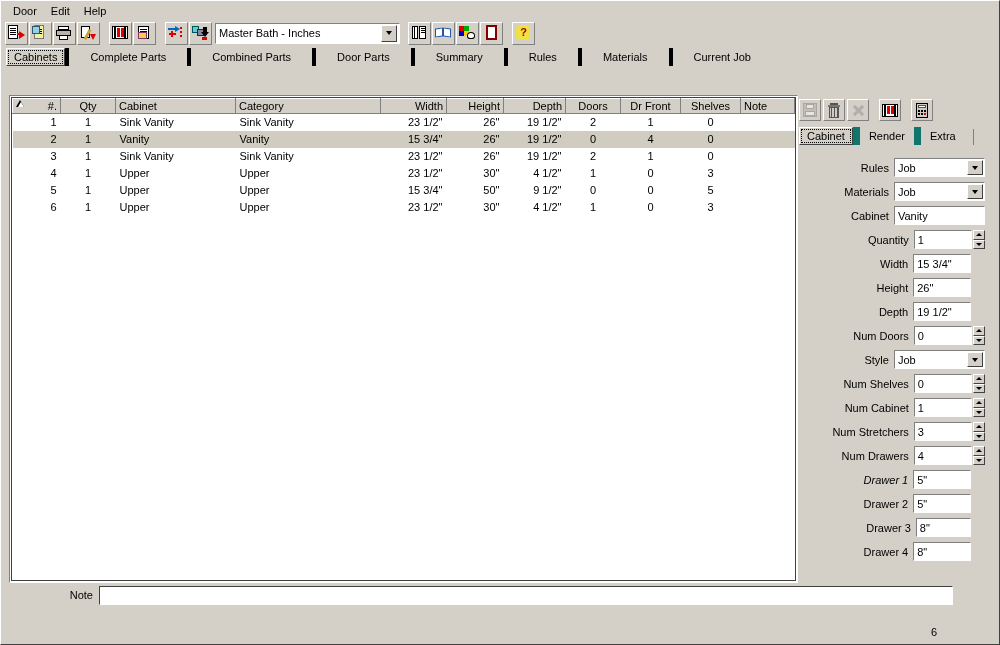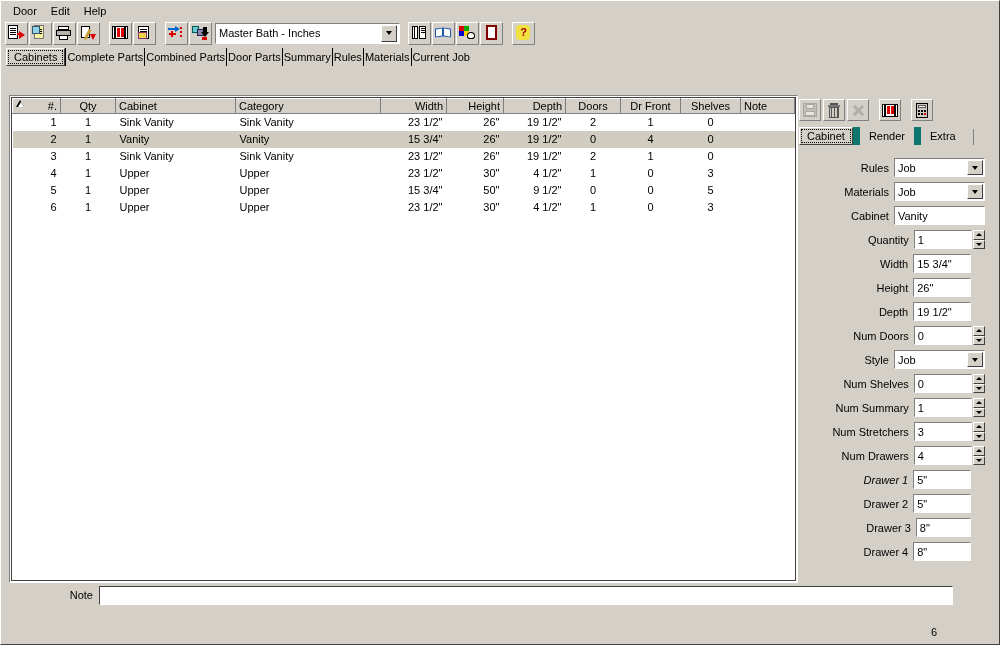--- a/index.html
+++ b/index.html
@@ -91,23 +91,23 @@
   }
   .dnarrow{width:0;height:0;border-left:3px solid transparent;border-right:3px solid transparent;border-top:4px solid #000;}
 
   
   .tabstrip{
     height:19px;display:flex;align-items:flex-end;
     padding-left:5px;box-sizing:border-box;background:#d4d0c8;
     position:relative;
   }
   .tab{
-    height:18px;padding:0 1px;display:flex;align-items:center;
+    height:18px;padding:0 21px;display:flex;align-items:center;
     font-size:11px;cursor:default;position:relative;
-    border-left:1px solid #000000;
+    border-left:4px solid #000000;
     box-sizing:border-box;
   }
   .tab:first-child{border-left:none;}
   .tab.active{
     background:#d4d0c8;
     border-top:1px solid #fff;border-left:1px solid #fff;
     border-right:1px solid #404040;border-bottom:1px solid #404040;
     outline:1px dotted #000;outline-offset:-3px;
     padding:0 7px;
   }
@@ -647,21 +647,21 @@
             <div class="spin">
               <div class="spb">
                 <span class="uparrow"></span>
               </div>
               <div class="spb">
                 <span class="downarrow"></span>
               </div>
             </div>
           </div>
           <div class="frow" style="padding-right: 10px;">
-            <div class="flabel" style="width: 118px;">Num Summary</div>
+            <div class="flabel" style="width: 118px;">Num Cabinet</div>
             <div class="finput" style="width: 62px;">1</div>
             <div class="spin">
               <div class="spb">
                 <span class="uparrow"></span>
               </div>
               <div class="spb">
                 <span class="downarrow"></span>
               </div>
             </div>
           </div>

